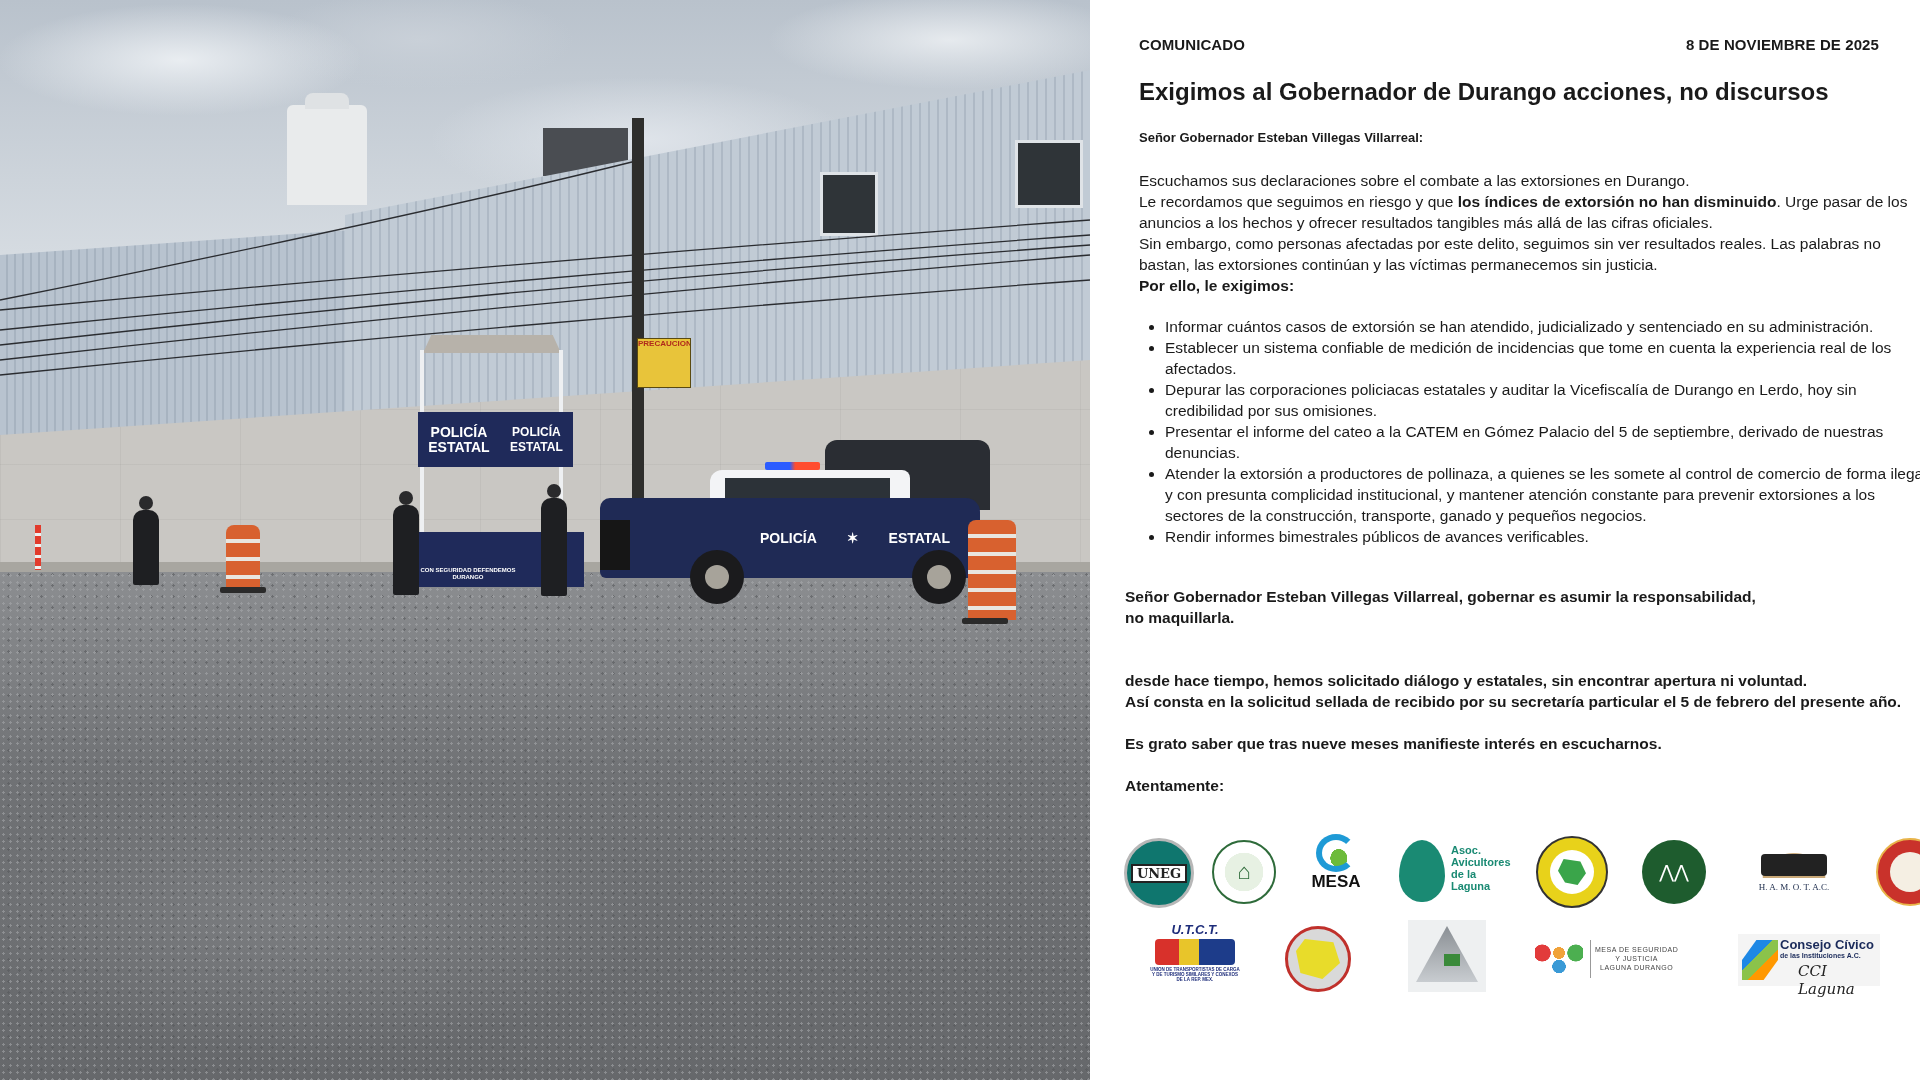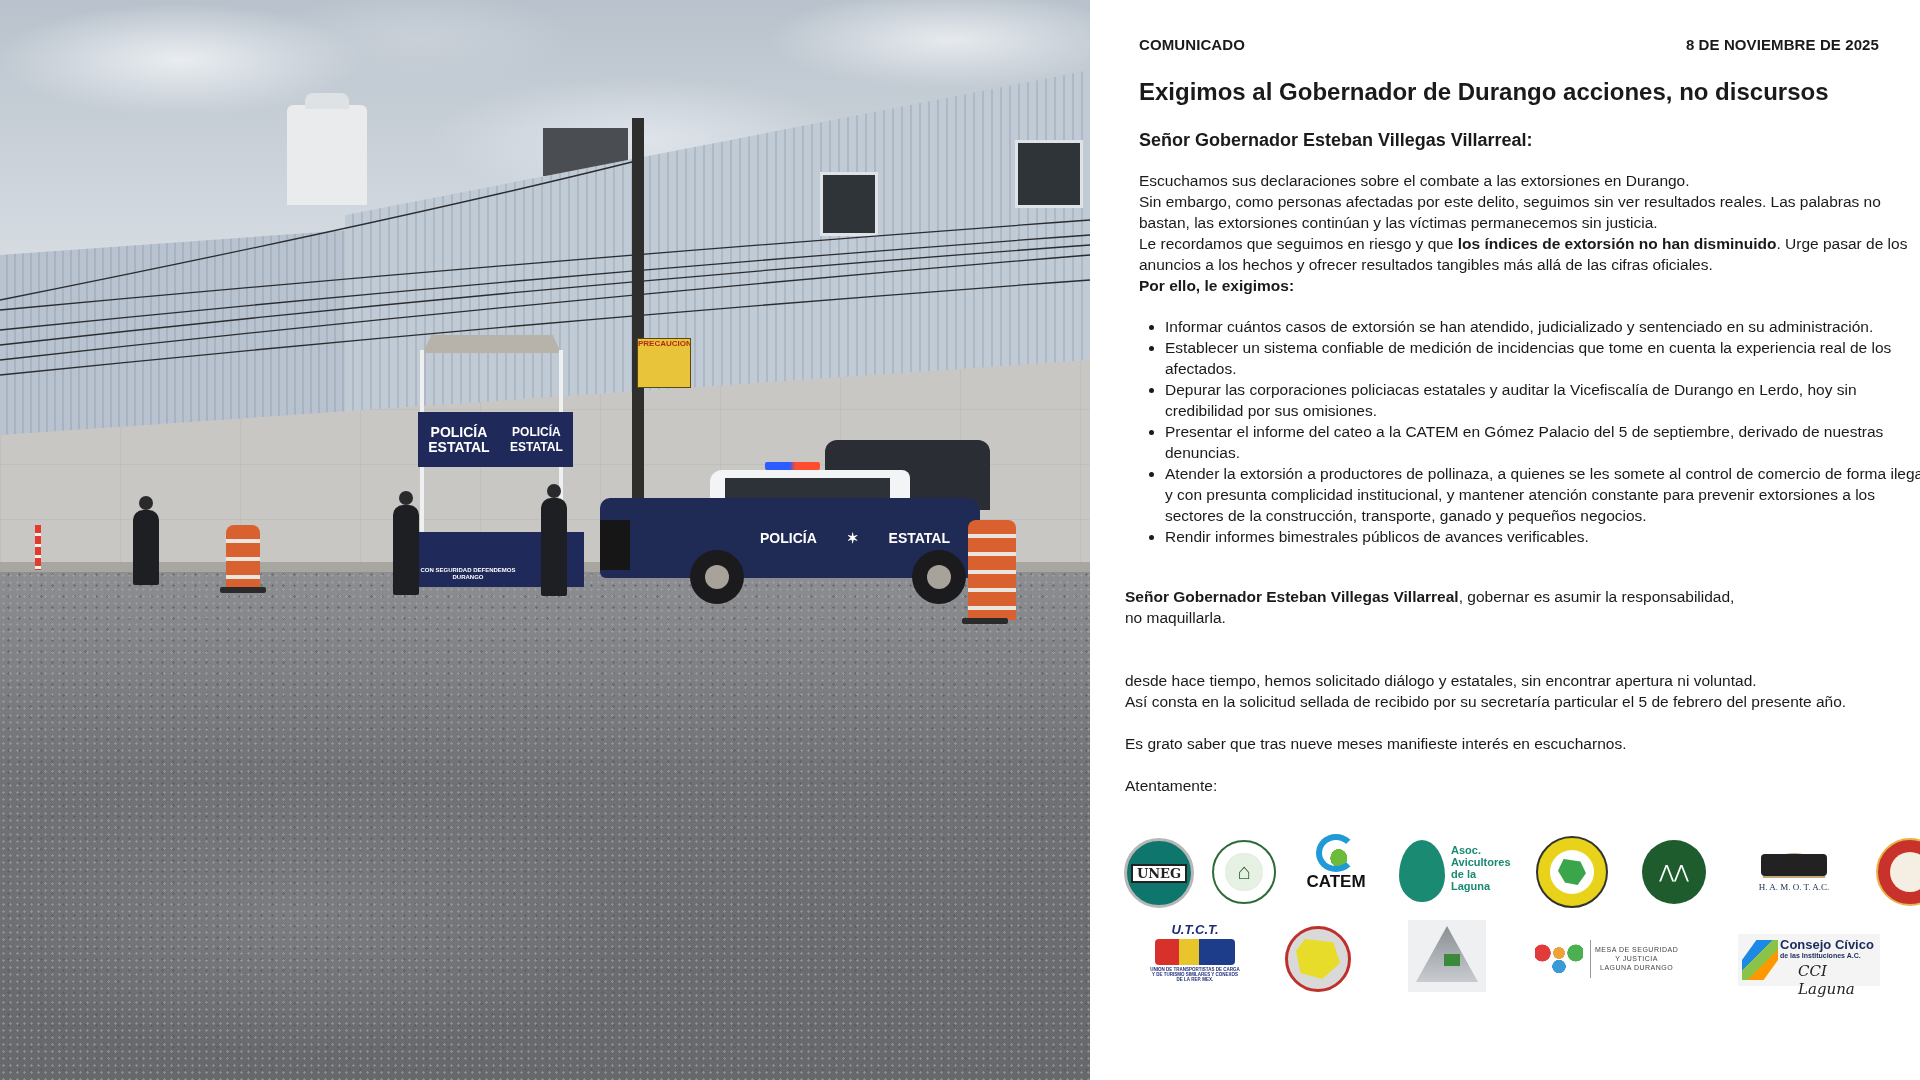--- a/index.html
+++ b/index.html
@@ -75,26 +75,26 @@
     .wm-stripes { position:absolute; left:33px; top:37px; width:30px; height:22px;
       background: repeating-linear-gradient(-30deg, #ffffff 0 2px, transparent 2px 5px, #ef6a2f 5px 7px, transparent 7px 10px); }
     .wm-brand { position:absolute; left:12px; top:118px; font-family:"DejaVu Sans", sans-serif; font-size:32px; letter-spacing:0.5px; color:#fff; }
     .wm-brand .orange { color:#f0692f; }
     .wm-tagline { position:absolute; left:52px; top:155px; font-size:11px; color:#fff; font-weight:bold; }
 
     
     .doc { position:absolute; left:1090px; top:0; width:830px; height:1080px; background:#fff; color:#1a1a1a; font-family:"Liberation Sans", sans-serif; }
     .doc-header { position:absolute; left:49px; top:36px; width:740px; display:flex; justify-content:space-between; font-weight:bold; font-size:15px; letter-spacing:0.1px; }
     .doc-title { position:absolute; left:49px; top:78px; font-size:24px; font-weight:bold; }
-    .salutation { position:absolute; left:49px; top:130px; font-weight:bold; font-size:18px; }
+    .salutation { position:absolute; left:49px; top:130px; font-weight:bold; font-size:13px; }
     .body1 { position:absolute; left:49px; top:170px; width:770px; font-size:15.5px; line-height:21px; }
     .body1 p { margin:0; }
     .bullets { position:absolute; left:49px; top:316px; width:770px; margin:0; padding-left:26px; font-size:15.5px; line-height:21px; }
     .bullets li { margin:0; }
-    .closing { position:absolute; left:35px; top:586px; width:780px; font-size:15.5px; line-height:21px; }
+    .closing { position:absolute; left:35px; top:586px; width:780px; font-size:15.5px; line-height:21px;font-weight:bold; }
     .closing p { margin:0 0 21px 0; }
     .logos-row1 { position:absolute; left:34px; top:832px; width:790px; height:80px; }
     .logos-row2 { position:absolute; left:60px; top:920px; width:760px; height:80px; }
     .logo { position:absolute; }
     .logo.circle { border-radius:50%; display:flex; align-items:center; justify-content:center; text-align:center; }
     .logo-label { font-weight:bold; }
   </style>
 </head>
 <body>
 
@@ -161,22 +161,22 @@
 <div class="doc">
   <div class="doc-header">
     <span>COMUNICADO</span>
     <span>8 DE NOVIEMBRE DE 2025</span>
   </div>
   <div class="doc-title">Exigimos al Gobernador de Durango acciones, no discursos</div>
   <div class="salutation">Señor Gobernador Esteban Villegas Villarreal:</div>
 
   <div class="body1">
     <p>Escuchamos sus declaraciones sobre el combate a las extorsiones en Durango.</p>
+    <p><span>Le recordamos que seguimos en riesgo y que </span><b>los índices de extorsión no han disminuido</b><span>. Urge pasar de los anuncios a los hechos y ofrecer resultados tangibles más allá de las cifras oficiales.</span></p>
     <p>Sin embargo, como personas afectadas por este delito, seguimos sin ver resultados reales. Las palabras no bastan, las extorsiones continúan y las víctimas permanecemos sin justicia.</p>
-    <p><span>Le recordamos que seguimos en riesgo y que </span><b>los índices de extorsión no han disminuido</b><span>. Urge pasar de los anuncios a los hechos y ofrecer resultados tangibles más allá de las cifras oficiales.</span></p>
     <p><b>Por ello, le exigimos:</b></p>
   </div>
 
   <ul class="bullets">
     <li>Informar cuántos casos de extorsión se han atendido, judicializado y sentenciado en su administración.</li>
     <li>Establecer un sistema confiable de medición de incidencias que tome en cuenta la experiencia real de los afectados.</li>
     <li>Depurar las corporaciones policiacas estatales y auditar la Vicefiscalía de Durango en Lerdo, hoy sin credibilidad por sus omisiones.</li>
     <li>Presentar el informe del cateo a la CATEM en Gómez Palacio del 5 de septiembre, derivado de nuestras denuncias.</li>
     <li>Atender la extorsión a productores de pollinaza, a quienes se les somete al control de comercio de forma ilegal y con presunta complicidad institucional, y mantener atención constante para prevenir extorsiones a los sectores de la construcción, transporte, ganado y pequeños negocios.</li>
     <li>Rendir informes bimestrales públicos de avances verificables.</li>
@@ -191,21 +191,21 @@
 
   <div class="logos-row1">
     <div class="logo circle" style="left:0;top:6px;width:70px;height:70px;background:#0f766e;border:3px solid #b7b7b7;box-sizing:border-box;">
       <span class="logo-label" style="background:#fff;color:#222;font-size:13px;padding:0 4px;border:2px solid #222;font-family:'DejaVu Serif',serif;">UNEG</span>
     </div>
     <div class="logo circle" style="left:88px;top:8px;width:64px;height:64px;border:2px solid #2e6b3a;box-sizing:border-box;background:radial-gradient(circle,#e7f1e3 0 45%, #ffffff 46%);">
       <span style="color:#2e6b3a;font-size:22px;">⌂</span>
     </div>
     <div class="logo" style="left:182px;top:2px;width:60px;height:72px;text-align:center;">
       <div style="width:40px;height:38px;margin:0 auto;border-radius:50%;border:6px solid #1e9ad6;border-right-color:transparent;box-sizing:border-box;background:radial-gradient(ellipse at 60% 70%, #6dbb3a 0 35%, transparent 36%);"></div>
-      <div class="logo-label" style="font-size:17px;color:#111;">CATEM</div>
+      <div class="logo-label" style="font-size:17px;color:#111;">MESA</div>
     </div>
     <div class="logo" style="left:275px;top:8px;width:110px;height:64px;">
       <div style="position:absolute;left:0;top:0;width:46px;height:62px;background:#1a8a73;border-radius:50% 50% 48% 48% / 58% 58% 42% 42%;"></div>
       <div style="position:absolute;left:52px;top:4px;font-size:11px;line-height:12px;color:#1a8a73;font-weight:bold;white-space:pre-line;">Asoc.
 Avicultores
 de la
 Laguna</div>
     </div>
     <div class="logo circle" style="left:412px;top:4px;width:72px;height:72px;background:#e8d21a;border:2px solid #333;box-sizing:border-box;">
       <div style="width:44px;height:44px;border-radius:50%;background:#fff;display:flex;align-items:center;justify-content:center;">

